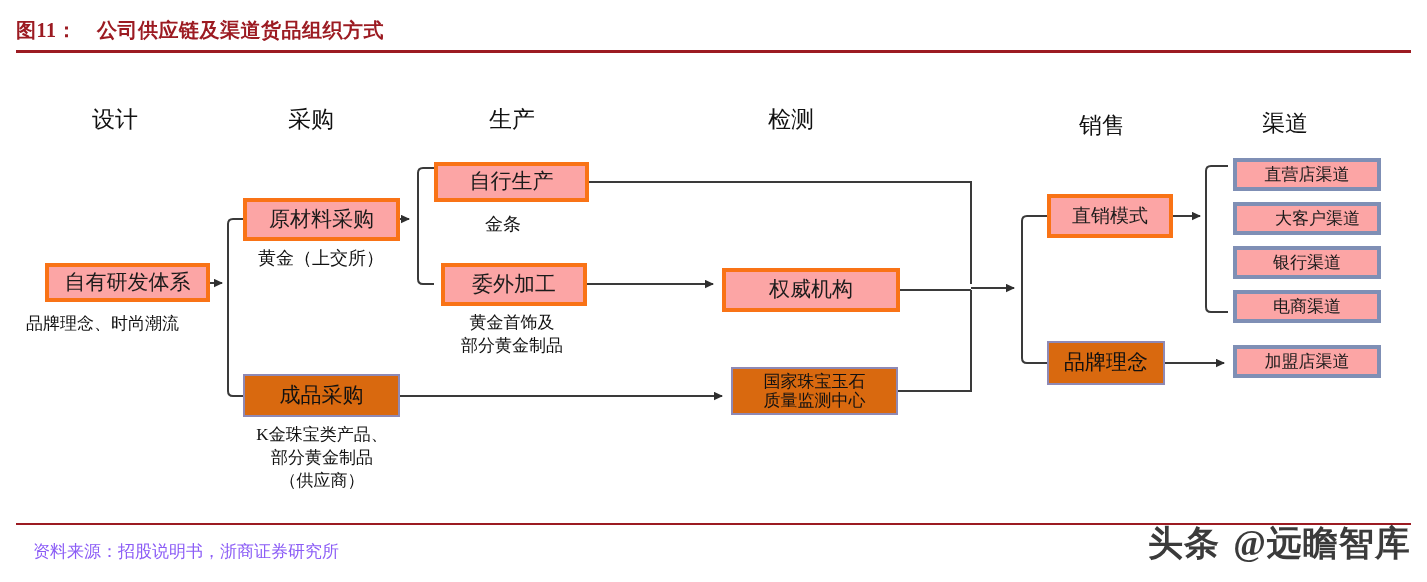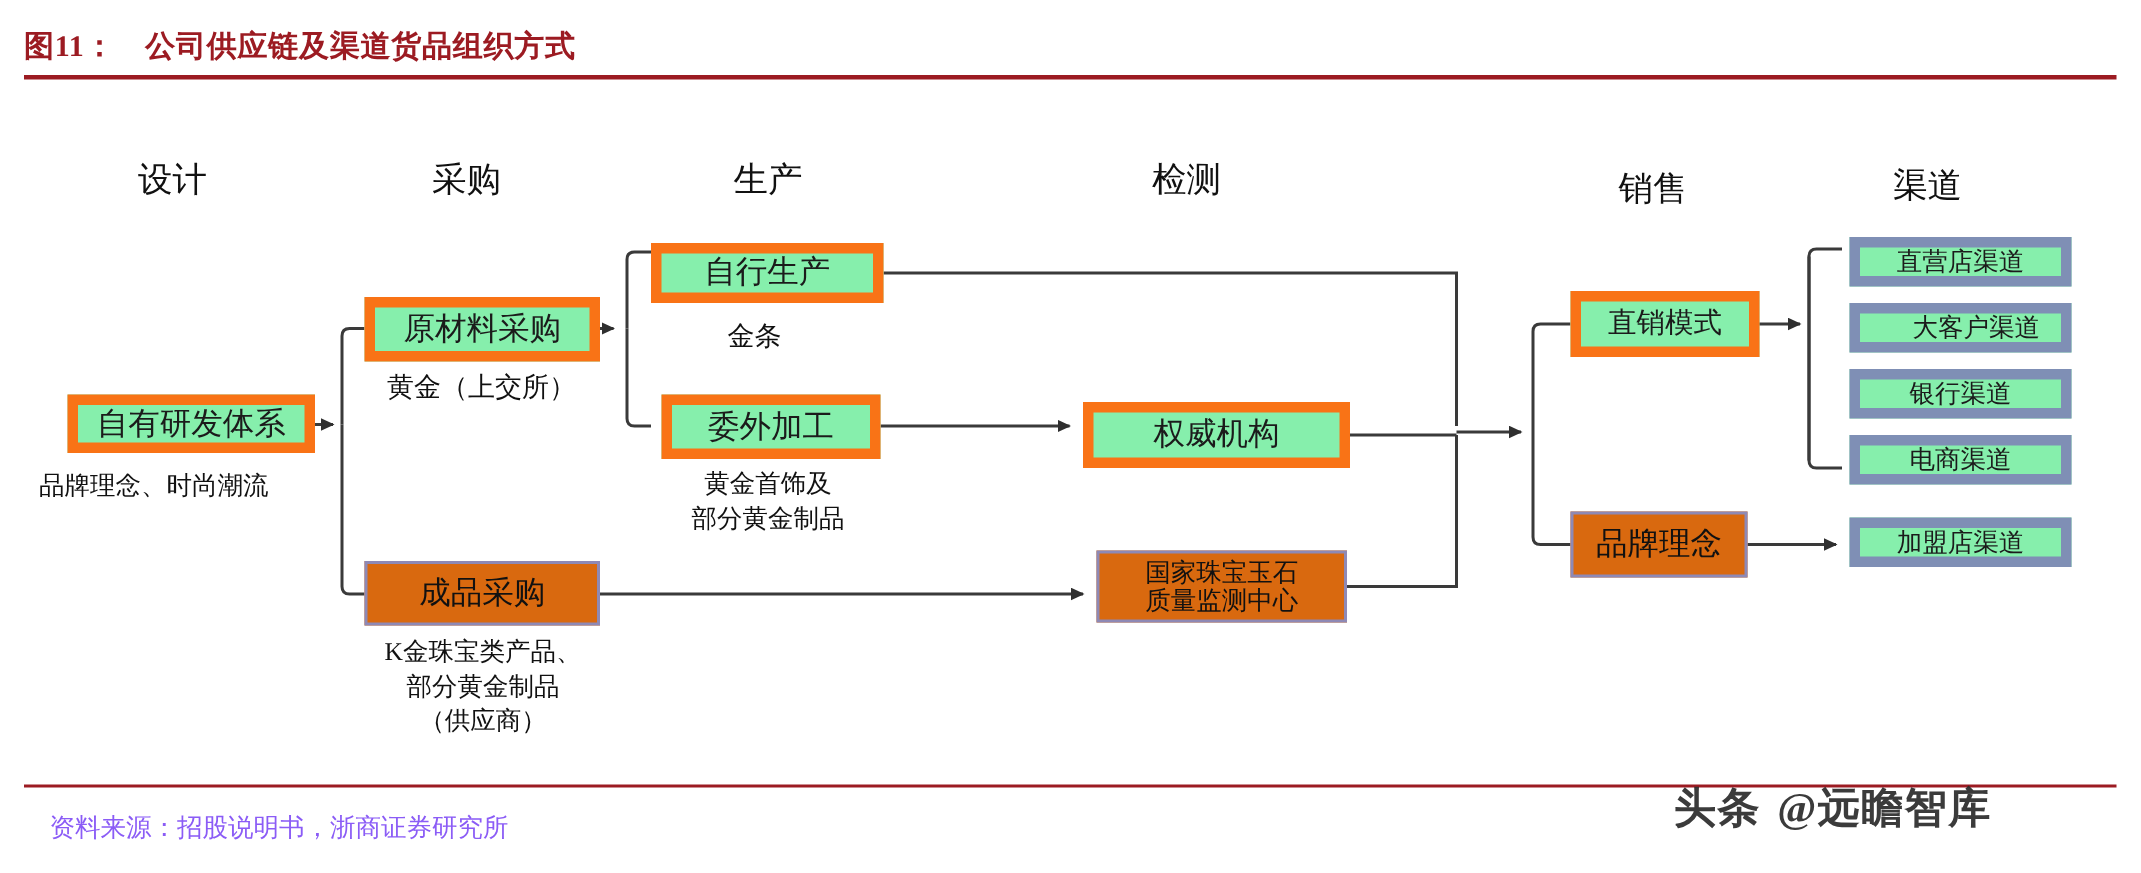--- a/index.html
+++ b/index.html
@@ -33,43 +33,43 @@
     position:absolute;left:16px;top:523px;width:1395px;height:2px;
     background:#9c1b22;
   }
   .ftr-src{
     position:absolute;left:33px;top:540px;
     font-size:17px;color:#8b5cf6;white-space:nowrap;
   }
 
   
   .wm{
-    position:absolute;left:1116px;top:520px;
+    position:absolute;left:1148px;top:520px;
     font-family:"DejaVu Sans","Liberation Sans",sans-serif;
-    font-size:28px;font-weight:bold;color:#2b2b2b;
+    font-size:35px;font-weight:bold;color:#2b2b2b;
     white-space:nowrap;opacity:.92;letter-spacing:1px;
   }
   .wm .at{font-family:"Liberation Serif",serif;}
 
   
   .canvas{position:absolute;left:0;top:52px;width:1427px;height:470px;}
   svg.flow{position:absolute;left:0;top:0;width:1427px;height:470px;}
 
   .colhdr{
     position:absolute;font-size:23px;color:#111;white-space:nowrap;
     transform:translateX(-50%);
   }
 
   .node{
     position:absolute;box-sizing:border-box;
     display:flex;align-items:center;justify-content:center;
     text-align:center;line-height:1.12;
     white-space:pre-line;
   }
-  .n-light{background:#86efac;border:7px solid #f97316;color:#1b1b1b;}
+  .n-light{background:#fca5a5;border:4px solid #f97316;color:#1b1b1b;}
   .n-dark {background:#D9690F;border:2px solid #8e89b5;color:#111111;}
   .n-light.sub{border-color:#7f8fb5;}
 
   .cap{
     position:absolute;font-size:17px;color:#111;white-space:pre-line;
     text-align:center;transform:translateX(-50%);line-height:1.35;
   }
   .cap.left{text-align:left;transform:none;}
 </style>
 </head>

